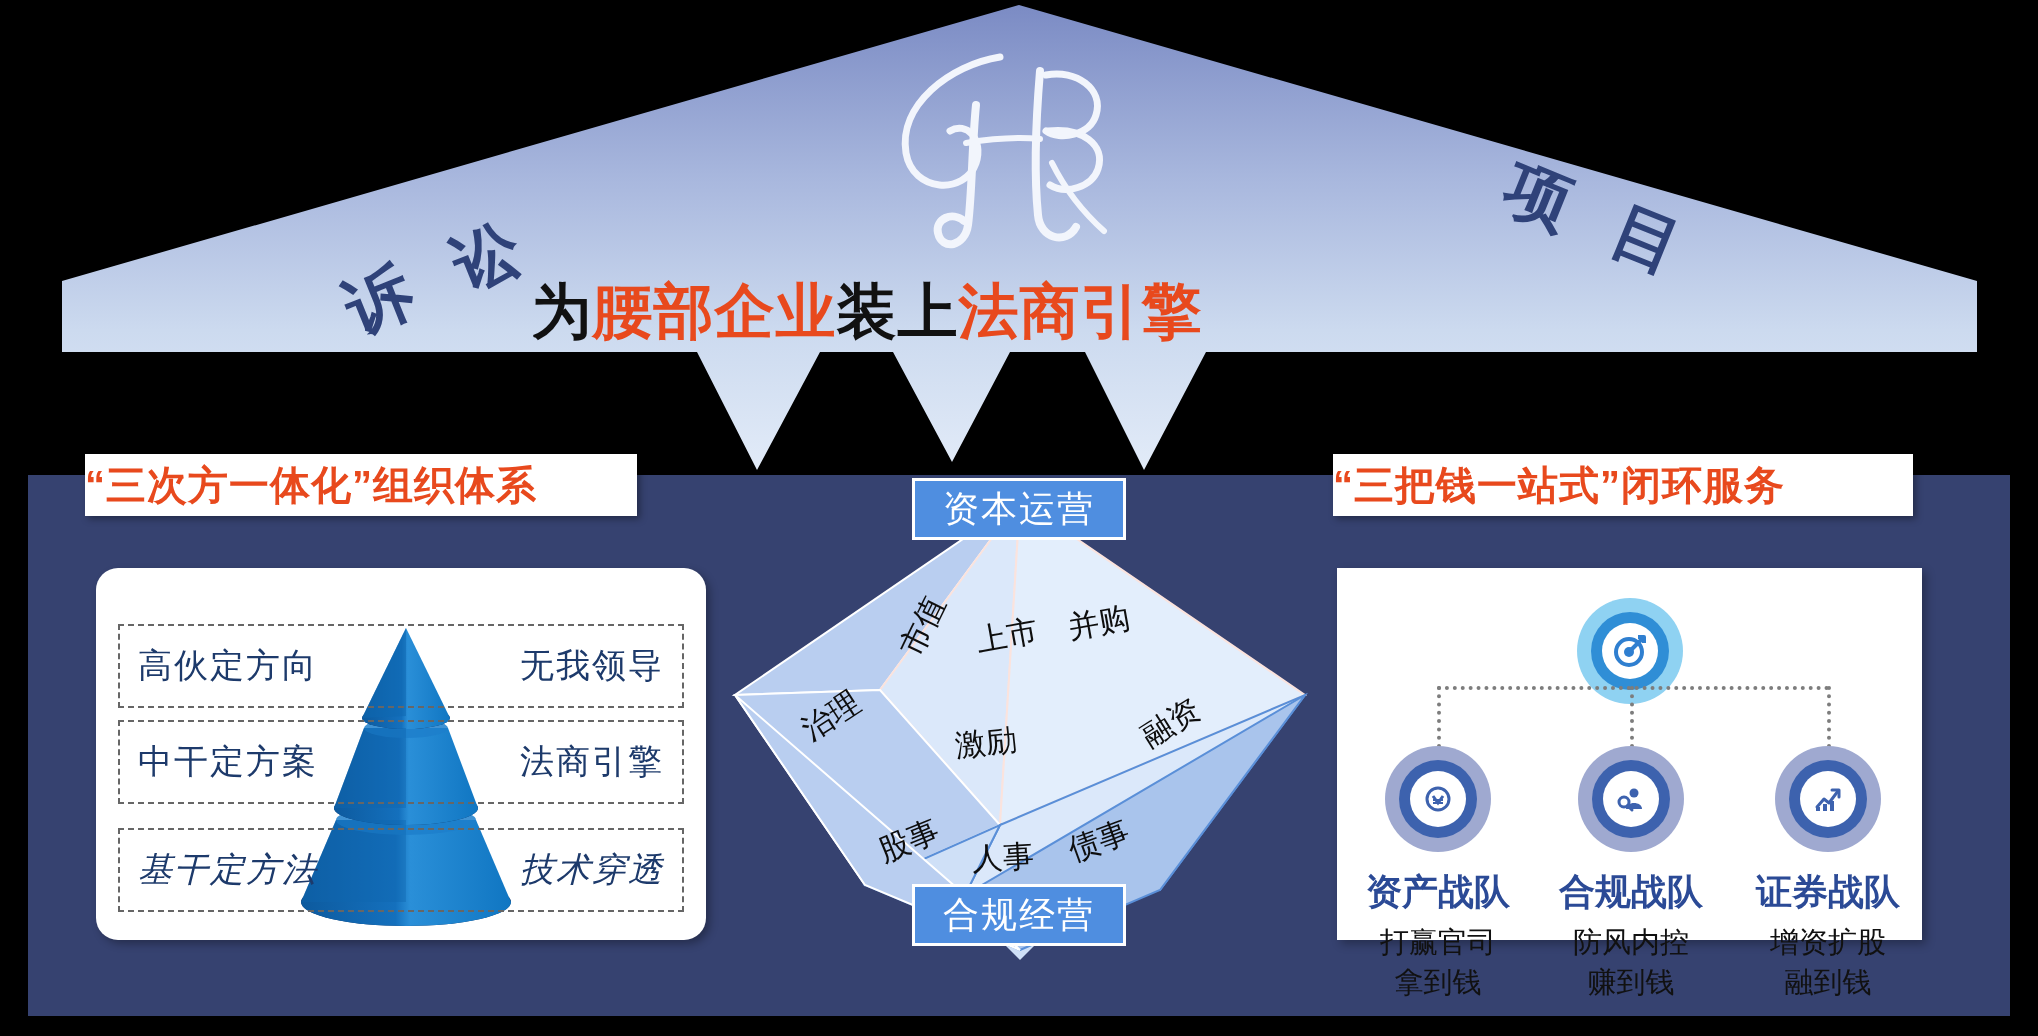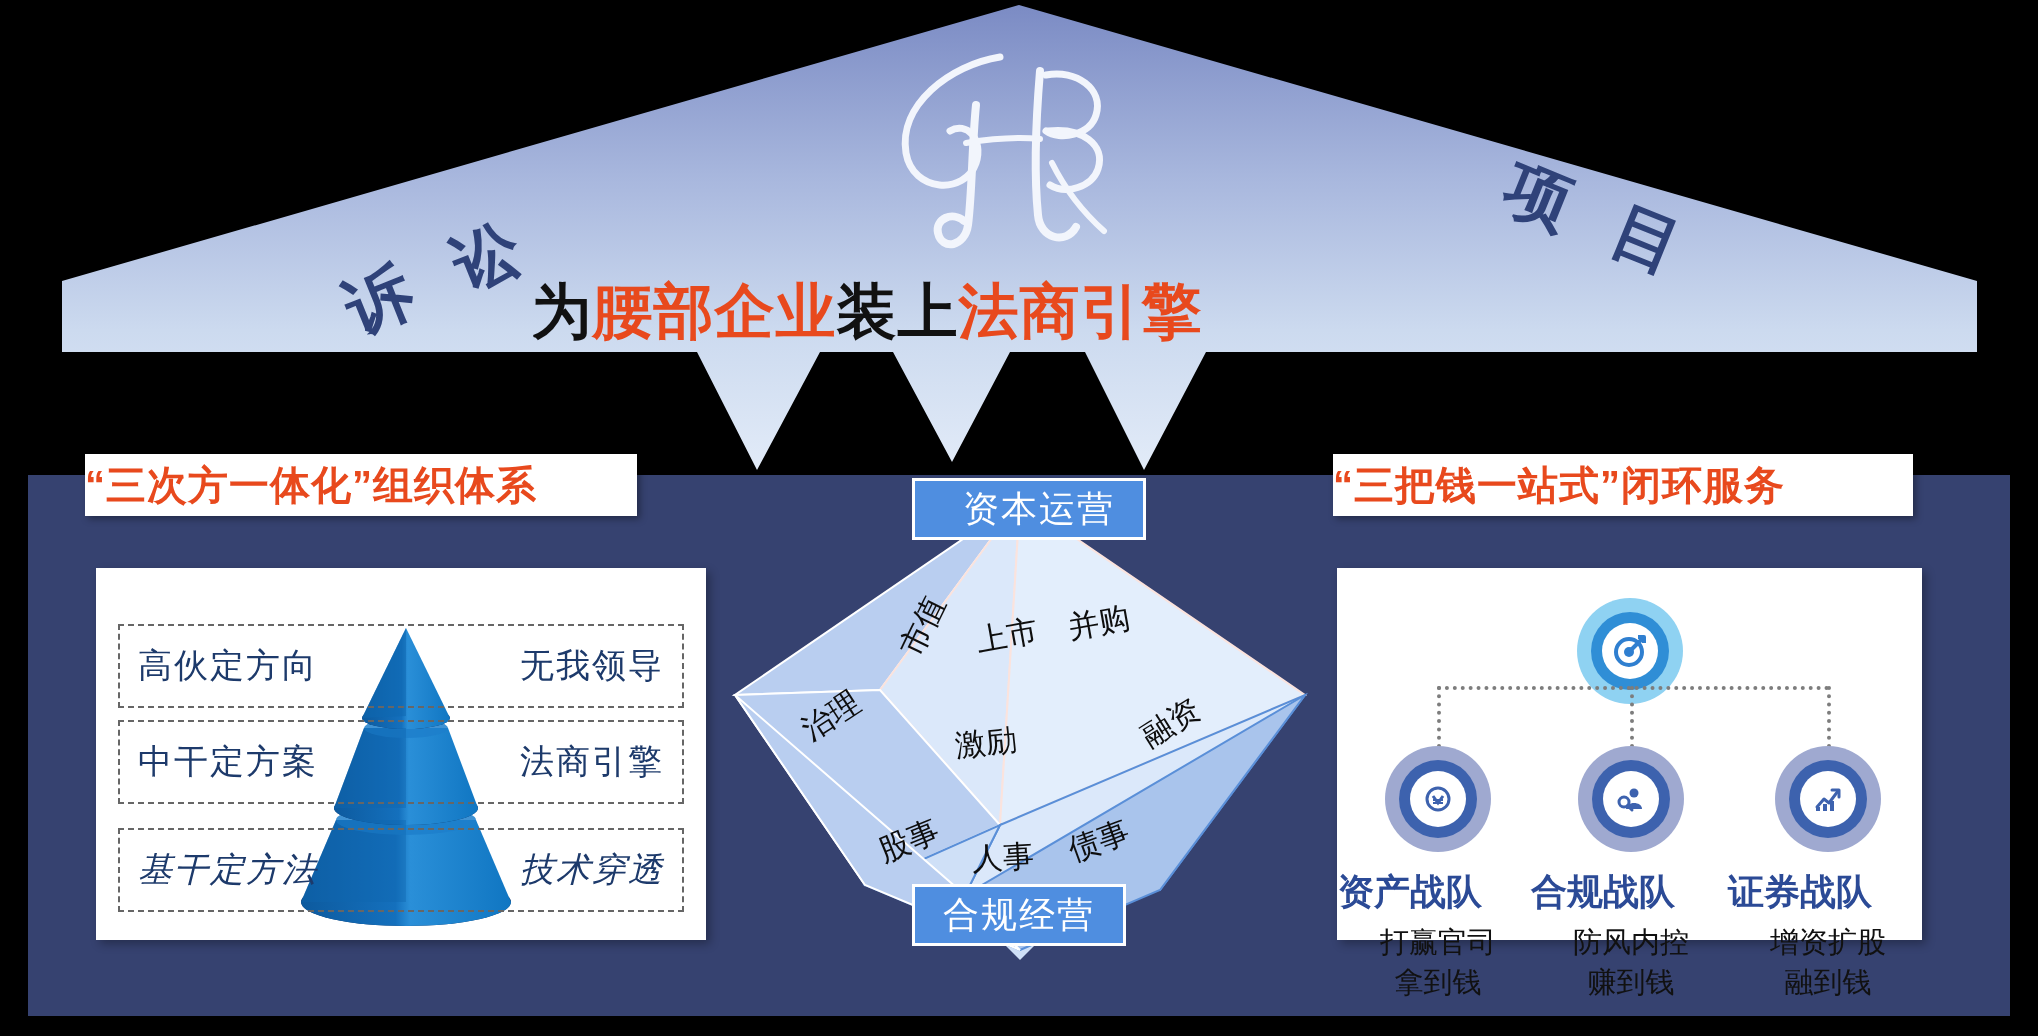--- a/index.html
+++ b/index.html
@@ -34,55 +34,55 @@
   
   .hdr-box{position:absolute;background:#fff;display:flex;align-items:center;
       box-shadow:3px 3px 7px rgba(0,0,0,.35);margin-top:17px;}
   .hdr-box .t{font-size:40px;font-weight:bold;color:#e8491d;white-space:nowrap;
       letter-spacing:1px;}
   #hdr-left{left:85px;top:437px;width:552px;height:62px;}
   #hdr-right{left:1333px;top:437px;width:580px;height:62px;}
 
   
   .card{position:absolute;background:#fff;box-shadow:4px 4px 9px rgba(0,0,0,.3);}
-  #card-left{left:96px;top:568px;width:610px;height:372px;}
+  #card-left{left:96px;top:568px;width:610px;height:372px;border-radius:22px;}
   #card-right{left:1337px;top:568px;width:585px;height:372px;}
 
   
   .drow{position:absolute;left:22px;width:566px;height:84px;
       border:2px dashed #666;box-sizing:border-box;display:flex;
       align-items:center;justify-content:space-between;padding:0 18px;}
   .drow .lbl{font-size:34px;color:#1d3a6b;white-space:nowrap;letter-spacing:2px;}
   #drow0{top:56px;} #drow1{top:152px;} #drow2{top:260px;font-style:italic;}
 
   
   #cone{position:absolute;left:180px;top:40px;width:260px;height:320px;
         pointer-events:none;}
 
   
   #diamond{position:absolute;left:700px;top:490px;width:640px;height:470px;}
   .dbadge{position:absolute;background:#4f8ee0;border:3px solid #fff;
       color:#fff;font-size:36px;line-height:56px;text-align:center;
       white-space:nowrap;letter-spacing:2px;box-sizing:content-box;}
-  #badge-top{left:212px;top:-12px;width:208px;height:56px;padding-left:20px;}
+  #badge-top{left:212px;top:-12px;width:208px;height:56px;}
   #badge-bot{left:212px;top:394px;width:208px;height:56px;}
   .dlabel{position:absolute;font-size:31px;color:#0e0e0e;white-space:nowrap;}
 
   
   .node{position:absolute;width:106px;height:106px;border-radius:50%;
         display:flex;align-items:center;justify-content:center;}
   .node .ring2{width:78px;height:78px;border-radius:50%;
         display:flex;align-items:center;justify-content:center;}
   .node .core{width:56px;height:56px;border-radius:50%;background:#fff;
         display:flex;align-items:center;justify-content:center;}
   .node.top{background:#8fd2f2;}
   .node.top .ring2{background:#2f8ed6;}
   .node.sub{background:#9fa9d0;}
   .node.sub .ring2{background:#3d62ae;}
-  .teamname{position:absolute;width:200px;font-size:36px;
+  .teamname{position:absolute;width:200px;text-align:center;font-size:36px;
       color:#2b4a96;font-weight:bold;white-space:nowrap;}
   .teamdesc{position:absolute;width:200px;text-align:center;font-size:29px;
       color:#111;line-height:40px;white-space:nowrap;}
   .dash-h{position:absolute;height:0;border-top:4px dotted #7d7d7d;}
   .dash-v{position:absolute;width:0;border-left:4px dotted #7d7d7d;}
 </style>
 </head>
 <body>
 
 <div id="stage">

